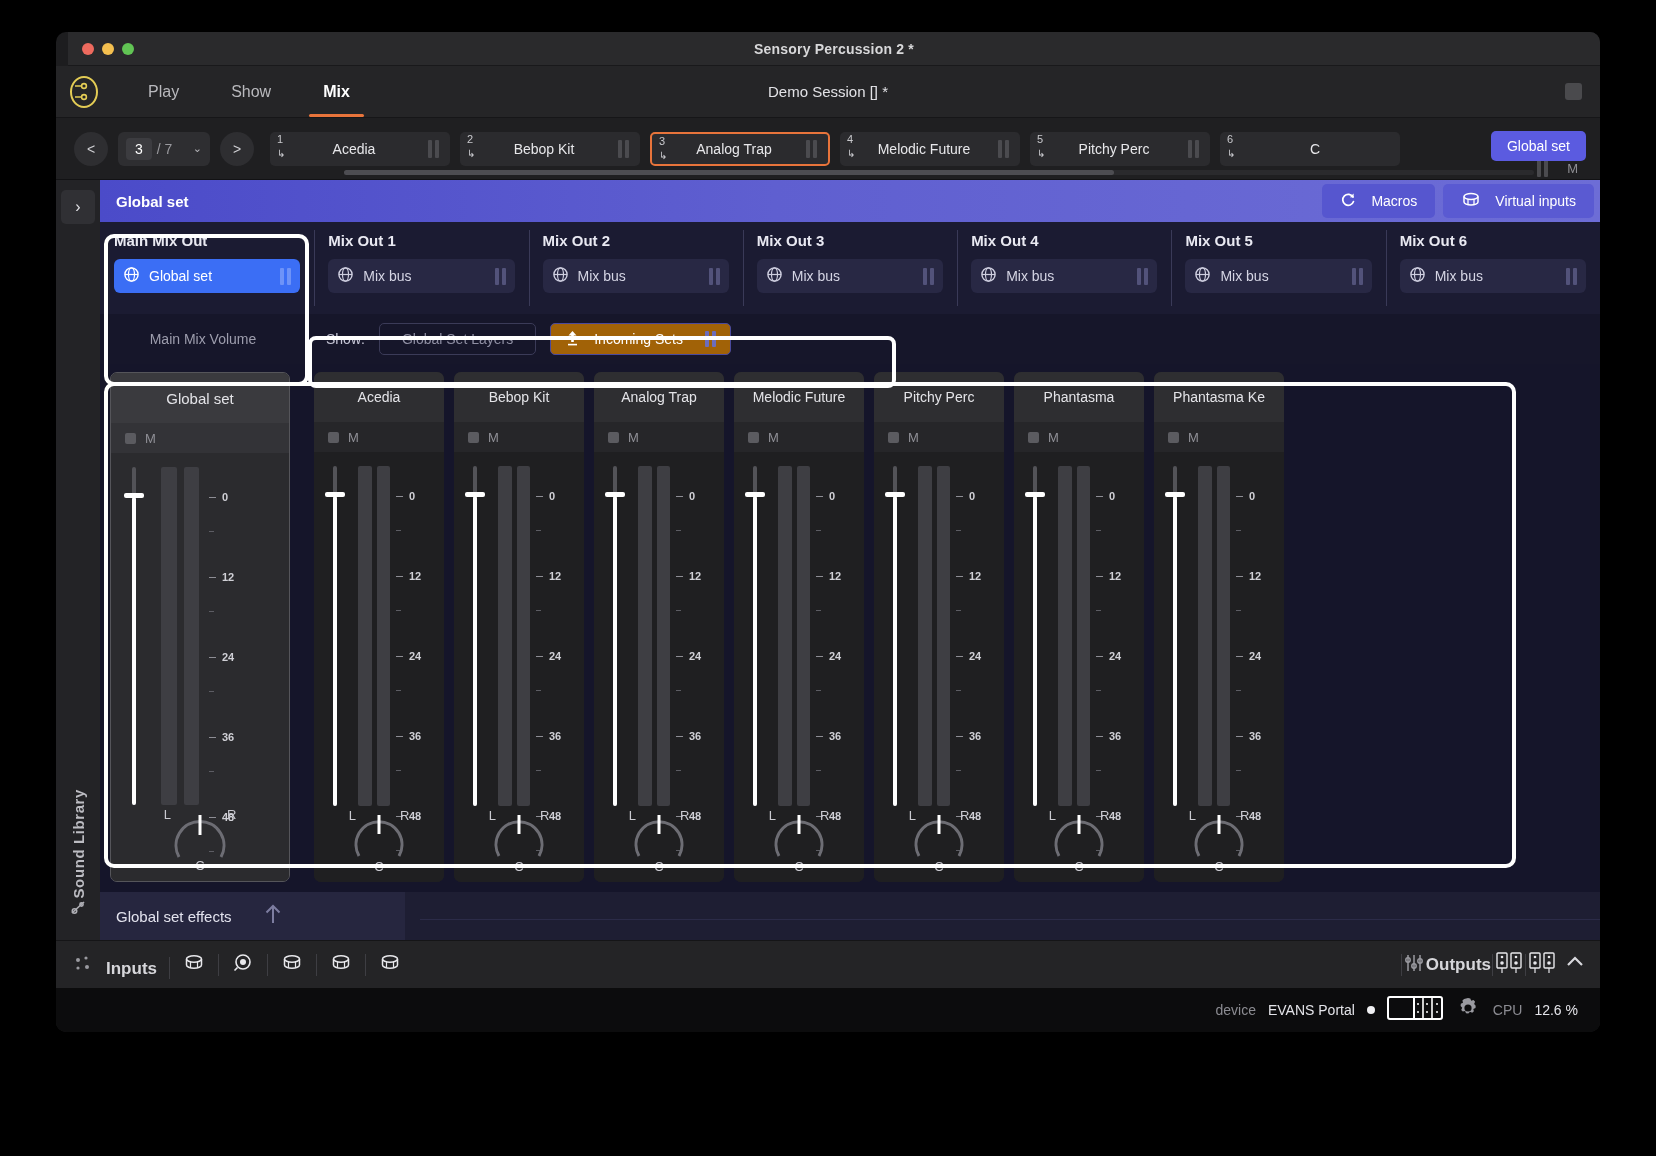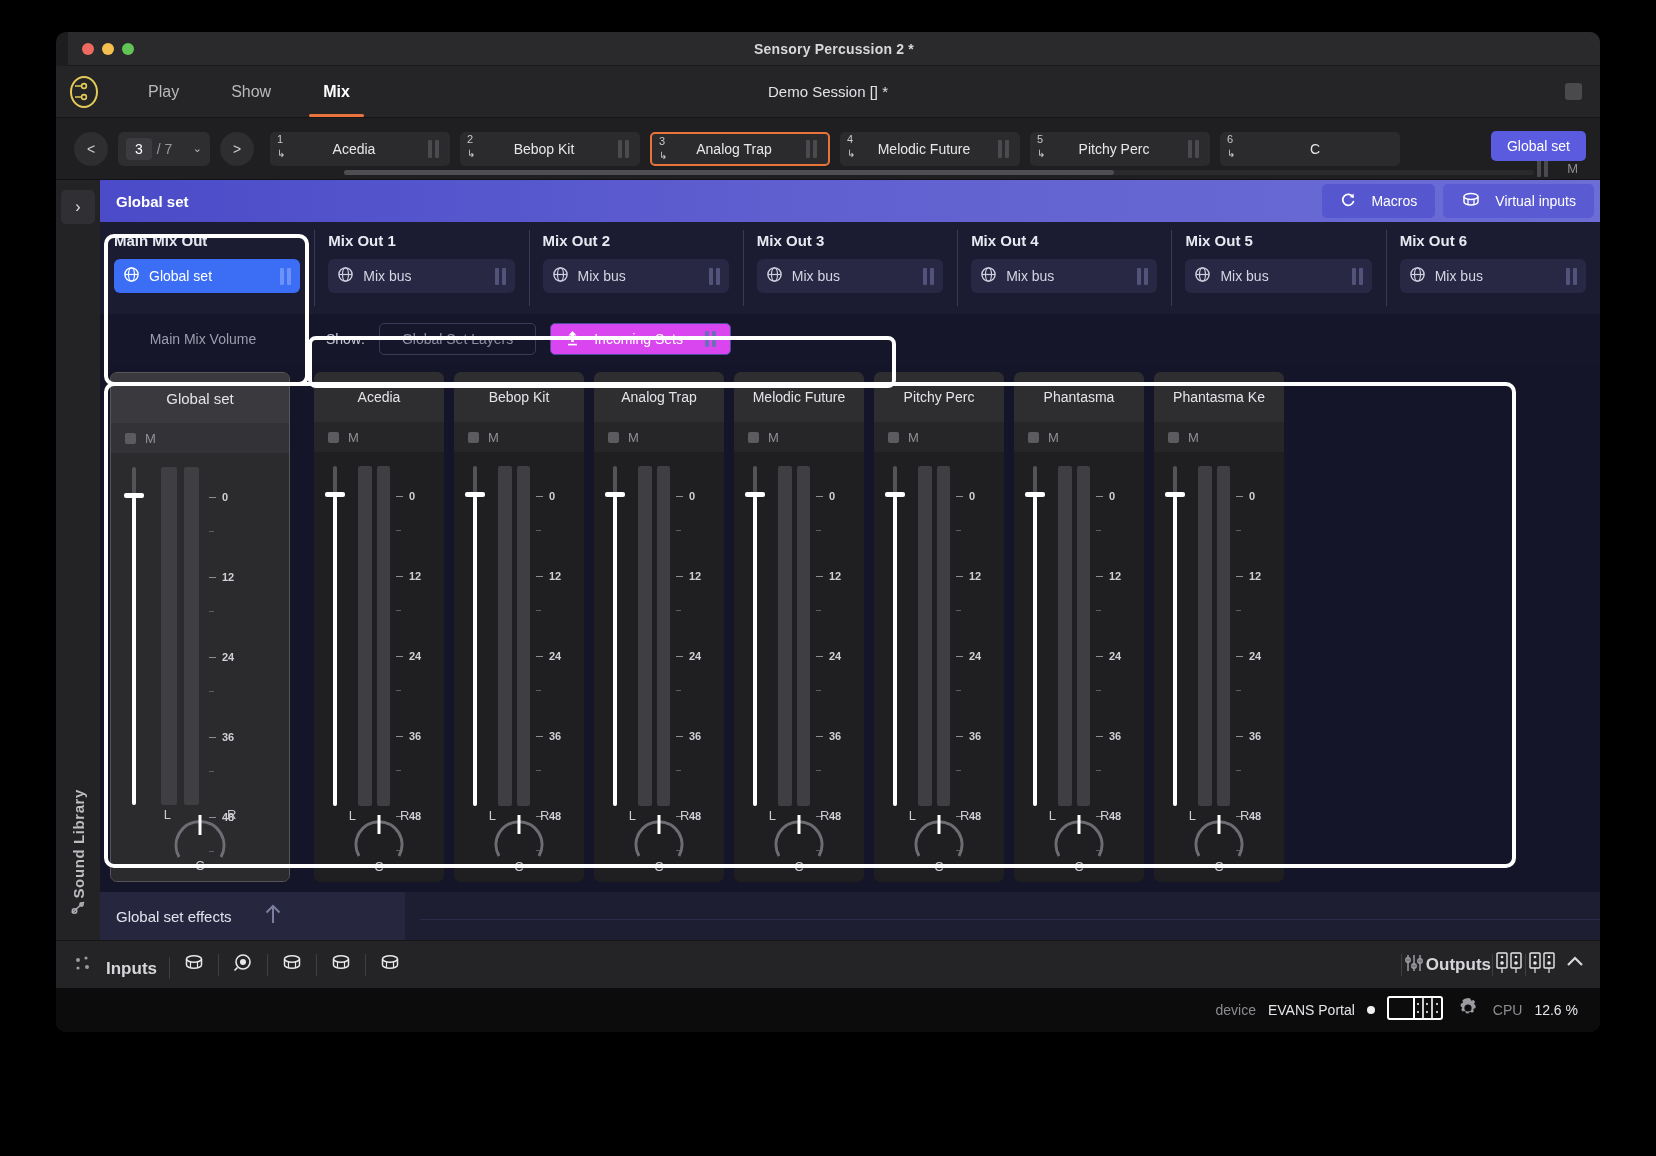--- a/index.html
+++ b/index.html
@@ -159,21 +159,21 @@
   .mmv{
     width:206px; flex:0 0 206px; text-align:center; color:#9d9dad; font-size:14px;
   }
   .showlbl{ color:#c6c6d6; font-size:14px; margin-left:20px; }
   .seg{
     margin-left:14px; height:32px; border:1px solid #3b3b58; border-radius:5px;
     display:flex; align-items:center; padding:0 22px; color:#8f8fa3; font-size:14px;
     cursor:pointer;
   }
   .seg.on{
-    background:#d946ef; color:#fff; border-color:#4a4a9e; gap:14px; padding:0 14px;
+    background:#a16207; color:#fff; border-color:#4a4a9e; gap:14px; padding:0 14px;
   }
   .seg.on .g2{ display:flex; gap:3px; margin-left:8px; }
   .seg.on .g2 i{ width:4px; height:16px; background:#6d6dbb; border-radius:1px; display:block; }
   
   .chanarea{ flex:1; display:flex; padding:8px 0 10px 10px; background:#15152a; min-height:0; }
   .chan{
     width:130px; flex:0 0 130px; margin-right:10px; background:#232326;
     border-radius:7px; display:flex; flex-direction:column; overflow:hidden;
   }
   .chan.master{

